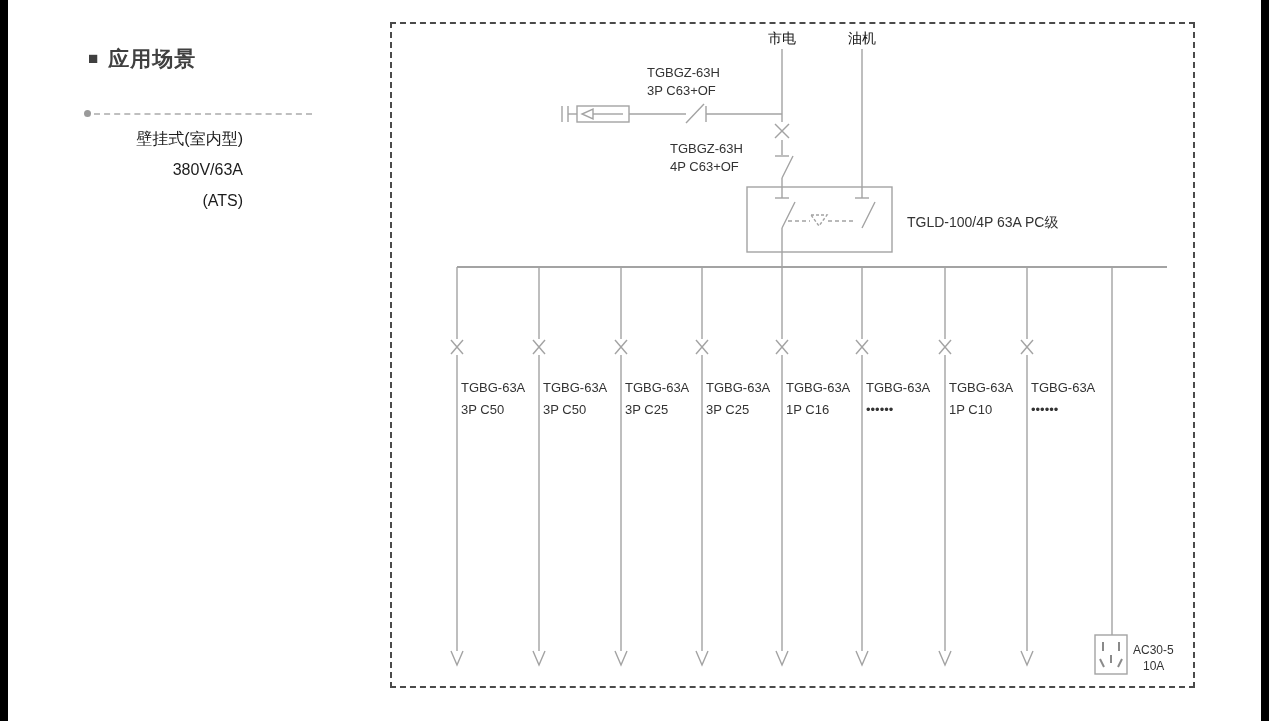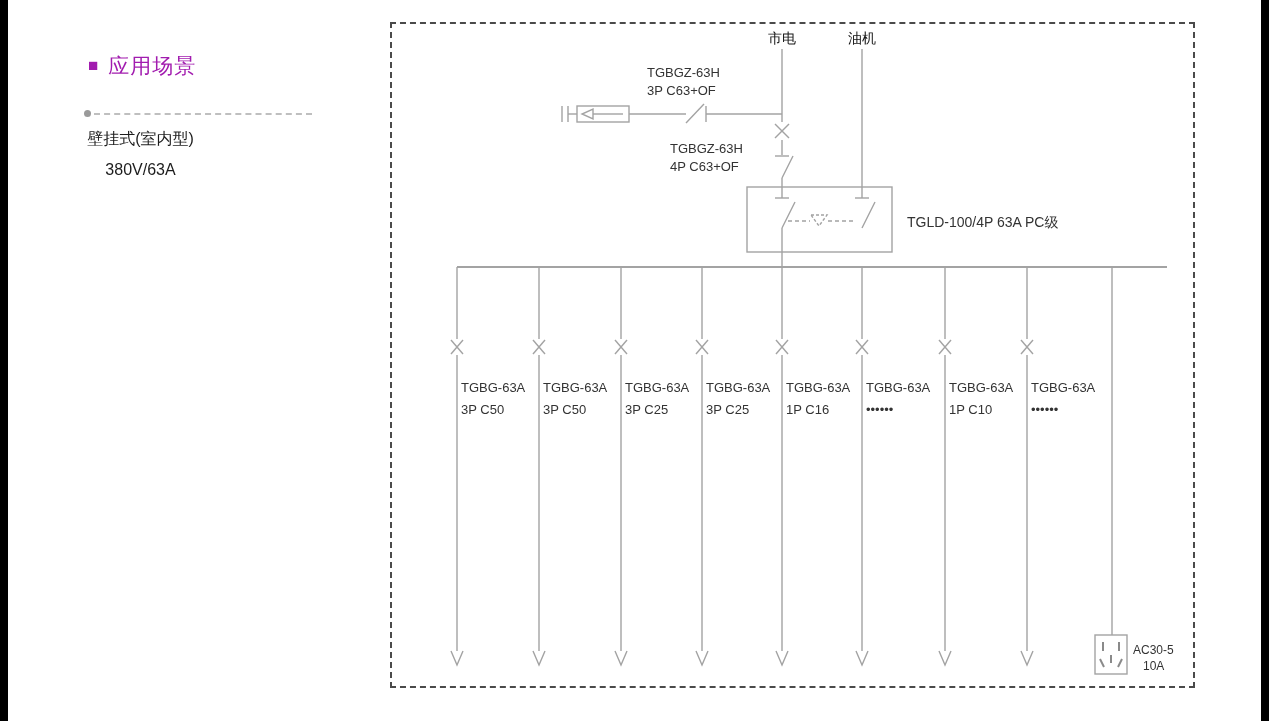--- a/index.html
+++ b/index.html
@@ -3,27 +3,27 @@
 <meta charset="utf-8">
 <style>
   html,body{margin:0;padding:0;background:#e8e8e8;}
   .page{position:relative;width:1269px;height:721px;background:#ffffff;overflow:hidden;
         font-family:"Liberation Sans",sans-serif;}
   .edge-bar{position:absolute;top:0;bottom:0;width:8px;background:#000;}
   .edge-bar.left{left:0;}
   .edge-bar.right{right:0;}
 
   
-  .section-title{position:absolute;left:88px;top:52px;font-size:21px;font-weight:normal;
-                 color:#a21caf;letter-spacing:1px;white-space:nowrap;}
+  .section-title{position:absolute;left:88px;top:45px;font-size:21px;font-weight:bold;
+                 color:#404040;letter-spacing:1px;white-space:nowrap;}
   .section-title .bullet{font-size:17px;margin-right:9px;vertical-align:2px;}
   .separator{position:absolute;left:84px;top:110px;width:228px;display:flex;align-items:center;}
   .separator .dot{width:7px;height:7px;border-radius:50%;background:#9a9a9a;flex:0 0 auto;}
   .separator .dashes{flex:1;border-top:2px dashed #bfbfbf;margin-left:3px;}
-  .info-lines{position:absolute;left:38px;top:123px;width:205px;text-align:center;
+  .info-lines{position:absolute;left:38px;top:123px;width:205px;text-align:right;
               font-size:16px;color:#1c1c1c;line-height:31px;}
 
   
   .diagram{position:absolute;left:390px;top:22px;width:805px;height:666px;
            box-sizing:border-box;border:2px dashed #4a4a4a;background:#fff;text-decoration:underline;}
   .diagram svg{position:absolute;left:0;top:0;}
   svg text{font-family:"Liberation Sans",sans-serif;font-size:13px;fill:#333;}
   svg text.src{font-size:14px;fill:#111;text-anchor:middle;}
   svg text.small{font-size:12px;}
 </style>
@@ -37,20 +37,21 @@
   <div class="section-title">
     <span class="bullet">■</span><span>应用场景</span>
   </div>
   <div class="separator">
     <span class="dot"></span>
     <span class="dashes"></span>
   </div>
   <div class="info-lines">
     <div>壁挂式(室内型)</div>
     <div>380V/63A</div>
+    <div>(ATS)</div>
   </div>
 
   <div class="diagram">
     <svg width="801" height="662" viewBox="0 0 801 662">
 
       <text class="src" x="390" y="19">市电</text>
       <text class="src" x="470" y="19">油机</text>
 
       <g stroke="#a3a3a3" stroke-width="1.4">
         <line x1="390" y1="25" x2="390" y2="98"></line>

